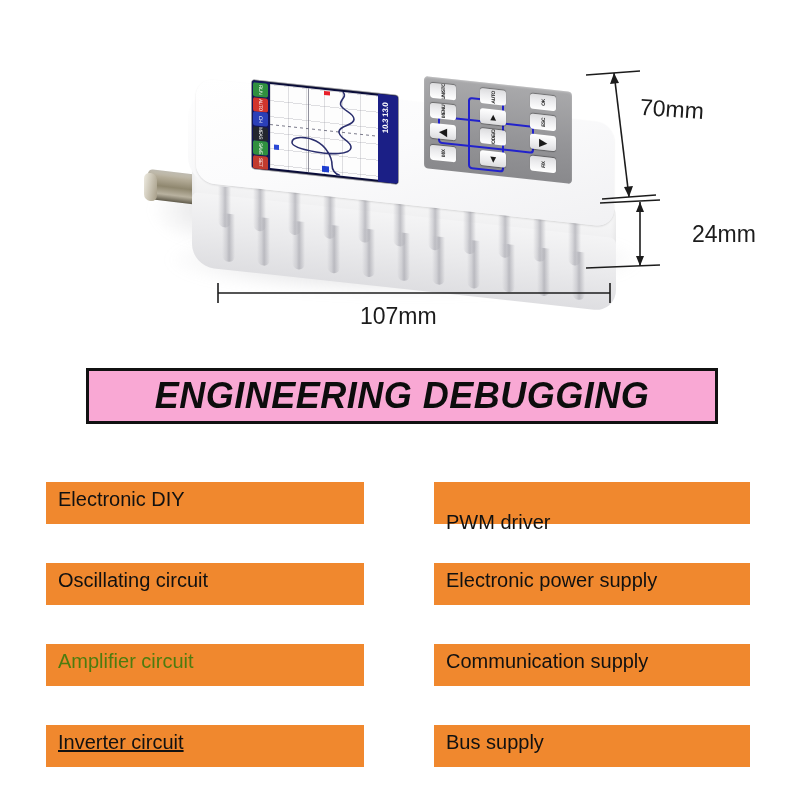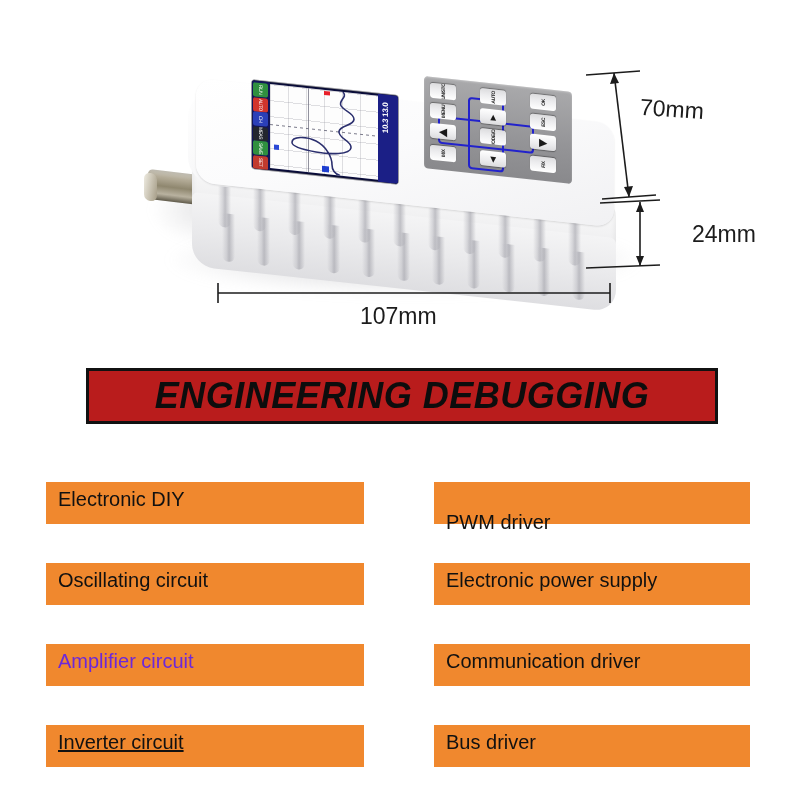--- a/index.html
+++ b/index.html
@@ -157,21 +157,21 @@
     background:transparent;pointer-events:none;
   }
 
   
   .dimtxt{position:absolute;font-family:"Liberation Sans",sans-serif;
           font-size:23px;color:#1c1c1c;letter-spacing:0px;white-space:nowrap;}
 
   
   #banner{
     position:absolute;left:86px;top:368px;width:626px;height:50px;
-    border:3px solid #111;background:#b91c1c;
+    border:3px solid #111;background:#f9a8d4;
     display:flex;align-items:center;justify-content:center;
   }
   #banner-text{
     font-family:"Liberation Sans",sans-serif;
     font-style:italic;font-weight:bold;
     font-size:36px;color:#0d0d0d;letter-spacing:.5px;
     white-space:nowrap;
   }
 
   
@@ -299,24 +299,24 @@
 <div id="banner">
   <div id="banner-text">ENGINEERING DEBUGGING</div>
 </div>
 
 <div id="features">
     <div class="bar" style="left: 46px; top: 482px; width: 318px; background: rgb(240, 136, 46);"></div>
     <div class="bar-label" style="left: 58px; top: 488px; color: rgb(17, 17, 17);">Electronic DIY</div>
     <div class="bar" style="left: 46px; top: 563px; width: 318px; background: rgb(240, 136, 46);"></div>
     <div class="bar-label" style="left: 58px; top: 569px; color: rgb(17, 17, 17);">Oscillating circuit</div>
     <div class="bar" style="left: 46px; top: 644px; width: 318px; background: rgb(240, 136, 46);"></div>
-    <div class="bar-label" style="left: 58px; top: 650px; color: #6d28d9;">Amplifier circuit</div>
+    <div class="bar-label" style="left: 58px; top: 650px; color: #4d7c0f;">Amplifier circuit</div>
     <div class="bar" style="left: 46px; top: 725px; width: 318px; background: rgb(240, 136, 46);"></div>
     <div class="bar-label" style="left: 58px; top: 731px; color: rgb(17, 17, 17); text-decoration: underline;">Inverter circuit</div>
     <div class="bar" style="left: 434px; top: 482px; width: 316px; background: rgb(240, 136, 46);"></div>
     <div class="bar-label" style="left: 446px; top: 488px; color: rgb(17, 17, 17); margin-top: 23px;">PWM driver</div>
     <div class="bar" style="left: 434px; top: 563px; width: 316px; background: rgb(240, 136, 46);"></div>
     <div class="bar-label" style="left: 446px; top: 569px; color: rgb(17, 17, 17);">Electronic power supply</div>
     <div class="bar" style="left: 434px; top: 644px; width: 316px; background: rgb(240, 136, 46);"></div>
-    <div class="bar-label" style="left: 446px; top: 650px; color: rgb(17, 17, 17);">Communication driver</div>
+    <div class="bar-label" style="left: 446px; top: 650px; color: rgb(17, 17, 17);">Communication supply</div>
     <div class="bar" style="left: 434px; top: 725px; width: 316px; background: rgb(240, 136, 46);"></div>
-    <div class="bar-label" style="left: 446px; top: 731px; color: rgb(17, 17, 17);">Bus driver</div>
+    <div class="bar-label" style="left: 446px; top: 731px; color: rgb(17, 17, 17);">Bus supply</div>
   </div>
 
 </body></html>

